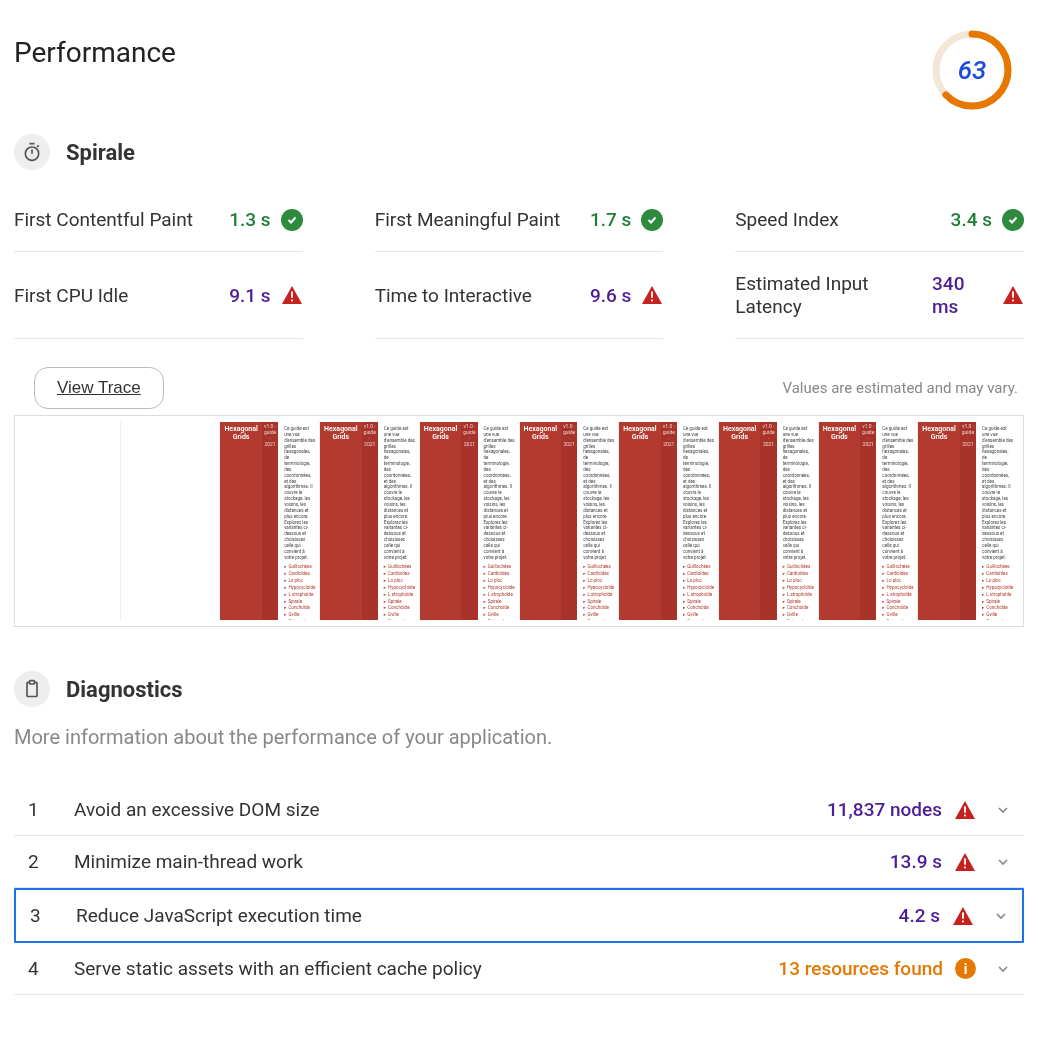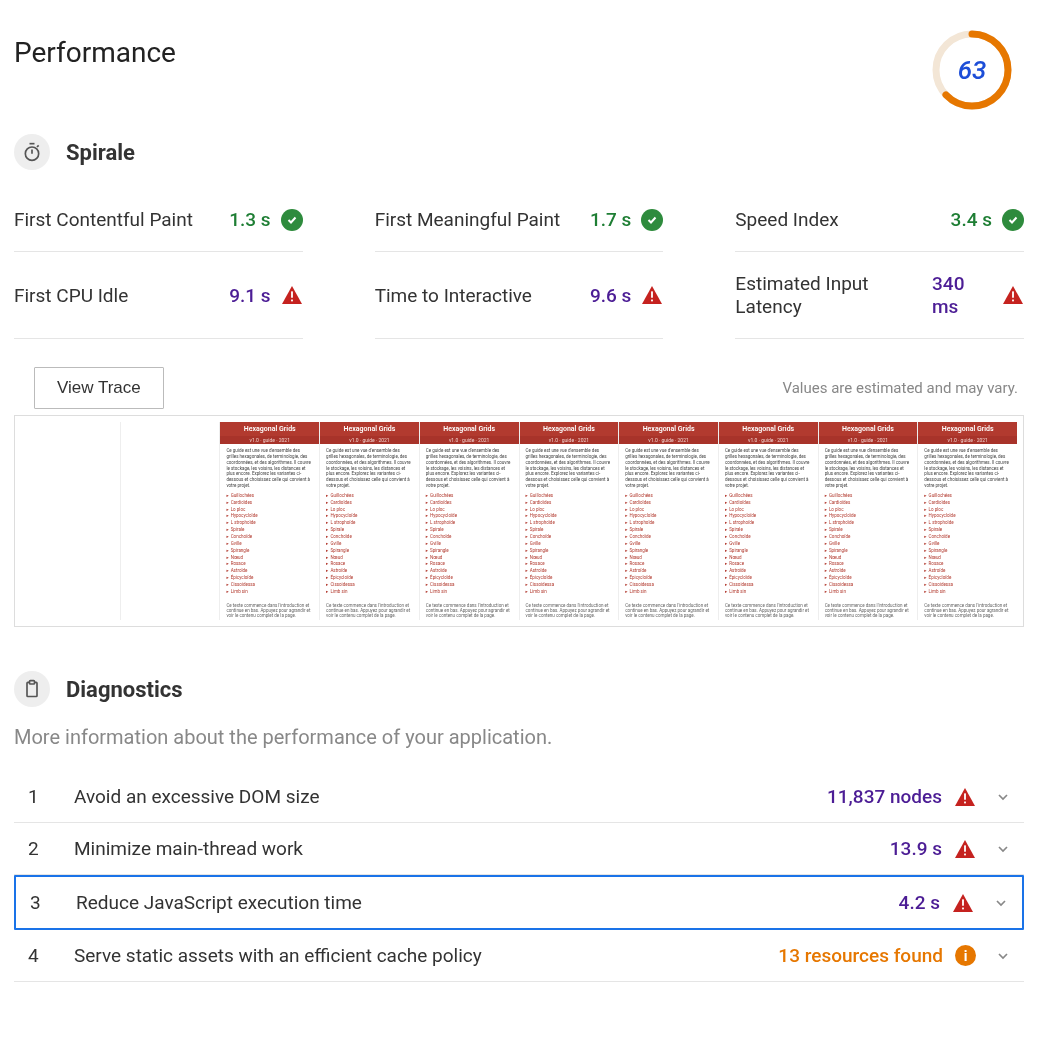--- a/index.html
+++ b/index.html
@@ -53,48 +53,49 @@
     width: 21px; height: 21px; border-radius: 50%; background: #e67700;
     display: inline-flex; align-items: center; justify-content: center;
     color: #fff; font-size: 14px; font-weight: 700;
   }
   .trace-row {
     display: flex; justify-content: space-between; align-items: center;
     margin-top: 28px; margin-bottom: 6px;
   }
   .btn {
     border: 1px solid #bbb; background: #fff; padding: 10px 22px;
-    font-size: 17px; color: #333; border-radius: 1px; cursor: pointer;
+    font-size: 17px; color: #333; border-radius: 14px; cursor: pointer;
     margin-left: 20px;
+    text-decoration: underline;
   }
   .note { color: #888; font-size: 15px; margin-right: 6px; }
   .filmstrip {
     border: 1px solid #ddd; padding: 6px; display: flex; gap: 0; margin-top: 6px;
     overflow: hidden;
   }
   .film-frame {
     flex: 1; height: 198px; border-left: 1px solid #eee; background: #fff;
-    display: flex; flex-direction: column; font-size: 6px; overflow: hidden;
+    display: flex; flex-direction: row; font-size: 6px; overflow: hidden;
   }
   .film-frame:first-child { border-left: none; }
   .film-frame.blank { background: #fff; }
   .film-header {
     background: #b23a2f; color: #fff; padding: 3px 4px; text-align: center;
     font-size: 7px; font-weight: 600;
   }
   .film-sub {
     background: #a8332a; color: #f0d0cc; font-size: 5px; text-align: center; padding: 1px 2px;
   }
   .film-body { padding: 4px 6px; color: #444; font-size: 4.5px; line-height: 1.3; }
   .film-body p { margin-bottom: 3px; }
   .film-links { margin-top: 4px; }
   .film-links div { color: #b23a2f; margin-bottom: 1px; }
   .film-links .bullet { color: #b23a2f; margin-right: 2px; }
   .film-foot { padding: 2px 6px; color: #666; font-size: 4.5px; margin-top: auto; }
-  .diag-desc { color: #888; font-size: 20px; margin-top: 8px; margin-bottom: 22px; }
+  .diag-desc { color: #888; font-size: 20px; margin-top: 8px; margin-bottom: 35px; }
   .diag-row {
     display: flex; align-items: center; padding: 14px 8px 14px 14px;
     border-bottom: 1px solid #e5e5e5; font-size: 19px; gap: 14px;
   }
   .diag-row.selected { border: 2px solid #1a73e8; border-radius: 1px; }
   .diag-num { width: 32px; color: #333; }
   .diag-label { flex: 1; color: #333; }
   .diag-value-wrap { display: flex; align-items: center; gap: 12px; }
   .chevron { color: #888; width: 26px; display: inline-flex; justify-content: center; cursor: pointer; }
 </style>

